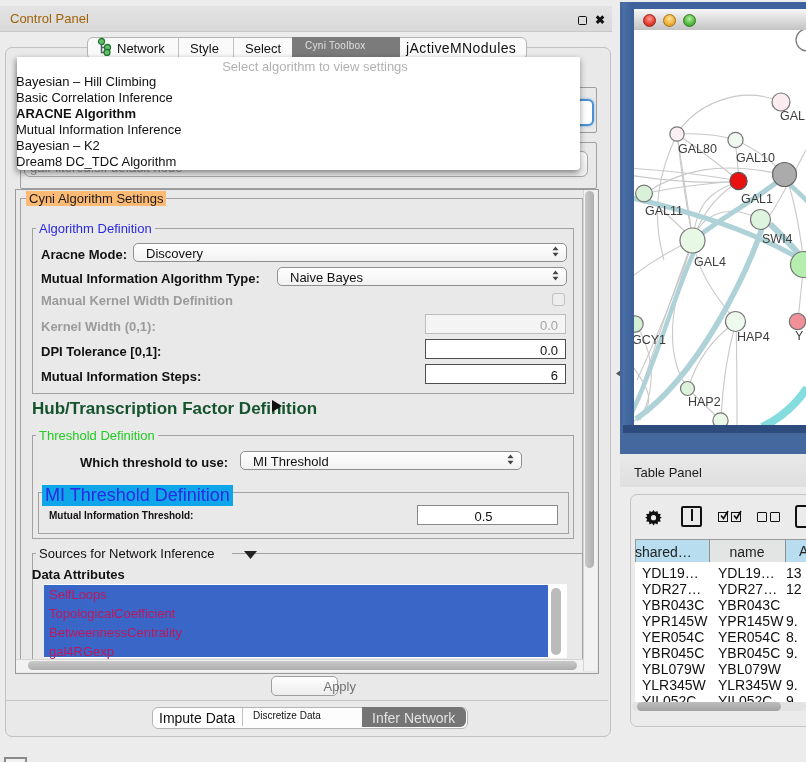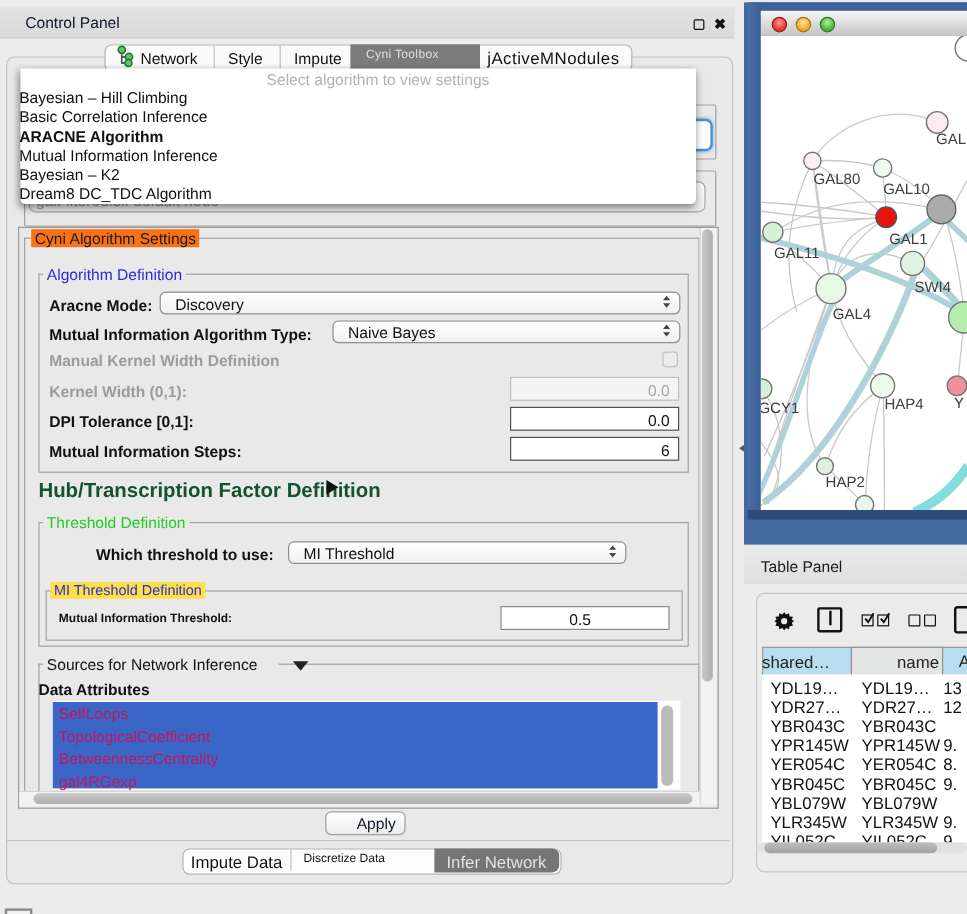--- a/index.html
+++ b/index.html
@@ -5,53 +5,53 @@
   html,body{margin:0;padding:0;}
   body{width:806px;height:762px;position:relative;overflow:hidden;
        background:#ececec;font-family:"Liberation Sans",sans-serif;}
   .abs{position:absolute;}
   .lbl{position:absolute;white-space:nowrap;}
 </style>
 </head>
 <body>
 
 <div class="abs" style="left:0;top:6px;width:612px;height:25px;background:linear-gradient(#e3e3e3,#d9d9d9);border-bottom:1px solid #c8c8c8;"></div>
-<div class="lbl" style="left:10px;top:11px;font-size:13px;color:#0f172a;margin-left:11px;">Control Panel</div>
+<div class="lbl" style="left:10px;top:11px;font-size:13px;color:#a16207;">Control Panel</div>
 
 <div class="abs" style="left:578px;top:16px;width:7px;height:7px;border:1.8px solid #111;border-radius:1.5px;"></div>
 <div class="lbl" style="left:595px;top:13px;font-size:12px;font-weight:bold;color:#111;">✖</div>
 
 <div class="abs" style="left:5px;top:47px;width:604px;height:688px;background:#e9e9e9;border:1px solid #c2c2c2;border-radius:7px;"></div>
 
 <div class="abs" style="left:87px;top:37px;width:438px;height:21px;background:#fafafa;border:1px solid #b4b4b4;border-radius:6px;"></div>
 <div class="abs" style="left:178px;top:38px;width:1px;height:19px;background:#c0c0c0;"></div>
 <div class="abs" style="left:233px;top:38px;width:1px;height:19px;background:#c0c0c0;"></div>
 <div class="abs" style="left:292px;top:37px;width:108px;height:21px;background:#7b7b7b;"></div>
 <svg class="abs" style="left:97px;top:37px;" width="16" height="19" viewBox="0 0 16 19">
   <path d="M4.5,5 L4.5,15.5 L9,15.5 M4.5,10.5 L9,10.5" fill="none" stroke="#555d6e" stroke-width="1.5"></path>
   <circle cx="4.5" cy="4.5" r="3" fill="#6abf69" stroke="#1f7a2f" stroke-width="1.3"></circle>
   <circle cx="10.5" cy="10.5" r="3" fill="#6abf69" stroke="#1f7a2f" stroke-width="1.3"></circle>
   <circle cx="10" cy="15.5" r="3" fill="#6abf69" stroke="#1f7a2f" stroke-width="1.3"></circle>
 </svg>
 <div class="lbl" style="left:117px;top:41px;font-size:13px;color:#111;">Network</div>
 <div class="lbl" style="left:190px;top:41px;font-size:13px;color:#111;">Style</div>
-<div class="lbl" style="left:245px;top:41px;font-size:13px;color:#111;">Impute</div>
+<div class="lbl" style="left:245px;top:41px;font-size:13px;color:#111;">Select</div>
 <div class="lbl" style="left:305px;top:40px;font-size:10px;letter-spacing:0.3px;color:#e0e0e0;">Cyni Toolbox</div>
 <div class="lbl" style="left:406px;top:40px;font-size:14px;letter-spacing:0.4px;color:#111;">jActiveMNodules</div>
 
 <div class="abs" style="left:20px;top:87px;width:575px;height:44px;border:1px solid #9f9f9f;border-radius:2px;"></div>
 <div class="abs" style="left:30px;top:99px;width:560px;height:23px;background:#fff;border:2px solid #4a90d2;border-radius:6px;box-shadow:0 0 3px #77b3e2;"></div>
 <div class="abs" style="left:20px;top:142px;width:575px;height:45px;border:1px solid #9f9f9f;border-radius:2px;"></div>
 <div class="abs" style="left:24px;top:151px;width:562px;height:24px;background:linear-gradient(#fdfdfd,#ededed);border:1px solid #a8a8a8;border-radius:6px;"></div>
 <div class="lbl" style="left:30px;top:160px;font-size:13px;color:#9a9a9a;">galFiltered.sif default node</div>
 
 <div class="abs" style="left:15px;top:189px;width:582px;height:483px;background:#e9e9e9;border:1px solid #9a9a9a;"></div>
 
 <div class="abs" style="left:20px;top:198px;width:561px;height:468px;border:1px solid #a2a2a2;border-right-color:#ababab;"></div>
-<div class="lbl" style="left:26px;top:191px;font-size:13px;color:#1a1a1a;background:#f97316;padding:0 3px;">Cyni Algorithm Settings</div>
+<div class="lbl" style="left:26px;top:191px;font-size:13px;color:#1a1a1a;background:#fdba74;padding:0 3px;">Cyni Algorithm Settings</div>
 
 <div class="abs" style="left:32px;top:228px;width:540px;height:164px;border:1px solid #a2a2a2;"></div>
 <div class="lbl" style="left:36px;top:221px;font-size:13px;color:#2a2ae0;background:#e9e9e9;padding:0 3px;">Algorithm Definition</div>
 
 <div class="lbl" style="left:41px;top:247px;font-size:13px;font-weight:bold;color:#111;">Aracne Mode:</div>
 <div class="abs cmb" style="left:133px;top:243px;width:432px;height:17px;"></div>
 <div class="lbl" style="left:146px;top:246px;font-size:13px;color:#111;">Discovery</div>
 <svg class="abs" style="left:552px;top:246px;" width="7" height="11">
     <polygon points="3.5,0.5 6.5,4.2 0.5,4.2" fill="#444"></polygon>
     <polygon points="3.5,10.5 6.5,6.8 0.5,6.8" fill="#444"></polygon>
@@ -90,21 +90,21 @@
 
 <div class="lbl" style="left:80px;top:455px;font-size:13px;font-weight:bold;color:#111;">Which threshold to use:</div>
 <div class="abs cmb" style="left:240px;top:451px;width:280px;height:17px;"></div>
 <div class="lbl" style="left:253px;top:454px;font-size:13px;color:#111;">MI Threshold</div>
 <svg class="abs" style="left:507px;top:454px;" width="7" height="11">
     <polygon points="3.5,0.5 6.5,4.2 0.5,4.2" fill="#444"></polygon>
     <polygon points="3.5,10.5 6.5,6.8 0.5,6.8" fill="#444"></polygon>
   </svg>
 
 <div class="abs" style="left:38px;top:492px;width:529px;height:40px;border:1px solid #a2a2a2;"></div>
-<div class="lbl" style="left:42px;top:485px;font-size:12px;color:#2a2ae0;background:#fde047;padding:0 3px;">MI Threshold Definition</div>
+<div class="lbl" style="left:42px;top:485px;font-size:18px;color:#2a2ae0;background:#0ea5e9;padding:0 3px;">MI Threshold Definition</div>
 <div class="lbl" style="left:49px;top:510px;font-size:10px;font-weight:bold;color:#111;">Mutual Information Threshold:</div>
 <div class="abs" style="left:417px;top:505px;width:139px;height:18px;background:#fff;border:1px solid #888;"></div>
 <div class="lbl" style="left:417px;top:509px;width:133px;text-align:center;font-size:13px;color:#111;">0.5</div>
 
 <div class="abs" style="left:32px;top:553px;width:549px;height:113px;border:1px solid #a2a2a2;border-bottom:none;"></div>
 <div class="lbl" style="left:36px;top:546px;font-size:13px;color:#111;background:#e9e9e9;padding:0 3px;">Sources for Network Inference &nbsp;&nbsp;&nbsp;</div>
 <svg class="abs" style="left:243px;top:550px;" width="15" height="10">
     <polygon points="1,1 14,1 7.5,9" fill="#222"></polygon>
   </svg>
 <div class="lbl" style="left:32px;top:567px;font-size:13px;font-weight:bold;color:#111;">Data Attributes</div>
@@ -113,21 +113,21 @@
 <div class="abs" style="left:44px;top:585px;width:504px;height:72px;background:#3a66c8;"></div>
 <div class="lbl" style="left:49px;top:584.5px;font-size:13px;color:#be185d;line-height:19.2px;">SelfLoops<br>TopologicalCoefficient<br>BetweennessCentrality<br>gal4RGexp</div>
 <div class="abs" style="left:551px;top:588px;width:10px;height:67px;background:#bbb;border-radius:5px;"></div>
 
 <div class="abs" style="left:583px;top:190px;width:13px;height:481px;background:#f2f2f2;border-left:1px solid #d5d5d5;"></div>
 <div class="abs" style="left:585px;top:191px;width:9px;height:377px;background:linear-gradient(90deg,#c9c9c9,#aeaeae);border-radius:5px;"></div>
 <div class="abs" style="left:16px;top:659px;width:567px;height:12px;background:#f2f2f2;border-top:1px solid #d5d5d5;"></div>
 <div class="abs" style="left:28px;top:661px;width:549px;height:9px;background:linear-gradient(#c9c9c9,#aeaeae);border-radius:5px;"></div>
 
 <div class="abs" style="left:271px;top:676px;width:65px;height:18px;background:linear-gradient(#fff,#ececec);border:1px solid #9f9f9f;border-radius:5px;"></div>
-<div class="lbl" style="left:271px;top:679px;width:85px;text-align:center;font-size:13px;color:#0f172a;">Apply</div>
+<div class="lbl" style="left:271px;top:679px;width:85px;text-align:right;font-size:13px;color:#737373;">Apply</div>
 
 <div class="abs" style="left:6px;top:700px;width:602px;height:1px;background:#c5c5c5;"></div>
 <div class="abs" style="left:152px;top:707px;width:314px;height:20px;background:#fdfdfd;border:1px solid #b4b4b4;border-radius:6px;"></div>
 <div class="abs" style="left:242px;top:708px;width:1px;height:18px;background:#c0c0c0;"></div>
 <div class="abs" style="left:362px;top:707px;width:104px;height:20px;background:#757575;border-radius:0 6px 6px 0;"></div>
 <div class="lbl" style="left:159px;top:710px;font-size:14px;color:#111;">Impute Data</div>
 <div class="lbl" style="left:253px;top:710px;font-size:10px;color:#111;">Discretize Data</div>
 <div class="lbl" style="left:372px;top:710px;font-size:14px;color:#e2e2e2;">Infer Network</div>
 
 <div class="abs" style="left:4px;top:757px;width:19px;height:10px;background:#f2f2f2;border:2px solid #8a8a8a;"></div>
@@ -246,21 +246,21 @@
 <svg class="abs" style="left:732px;top:509px;" width="11" height="12">
     <polyline points="2,6.5 4.5,9.5 9,2" fill="none" stroke="#111" stroke-width="1.6"></polyline>
   </svg>
 <div class="abs" style="left:757px;top:512px;width:8px;height:8px;border:1.5px solid #111;border-radius:1px;"></div>
 <div class="abs" style="left:770px;top:512px;width:8px;height:8px;border:1.5px solid #111;border-radius:1px;"></div>
 <div class="abs" style="left:795px;top:505px;width:14px;height:19px;border:2.5px solid #111;border-radius:3px;background:#ebebeb;"></div>
 
 <div class="abs" style="left:635px;top:539px;width:171px;height:23px;background:#b7ddee;border:1px solid #999;"></div>
 <div class="abs" style="left:709px;top:539px;width:75px;height:23px;background:#e3e4e4;border-top:1px solid #999;border-bottom:1px solid #999;border-left:1px solid #8f8f8f;border-right:1px solid #8f8f8f;"></div>
 <div class="lbl" style="left:635px;top:544px;width:56px;text-align:center;font-size:14px;color:#222;">shared…</div>
-<div class="lbl" style="left:710px;top:544px;width:74px;text-align:center;font-size:14px;color:#222;padding-left:18px;">name</div>
+<div class="lbl" style="left:710px;top:544px;width:74px;text-align:center;font-size:14px;color:#222;">name</div>
 <div class="lbl" style="left:799px;top:543px;font-size:14px;color:#222;">A</div>
 <div class="abs" style="left:635px;top:562px;width:171px;height:140px;background:#fff;overflow:hidden;">
   <div class="lbl" style="left:7px;top:3px;font-size:14px;color:#111;line-height:16px;">YDL19…<br>YDR27…<br>YBR043C<br>YPR145W<br>YER054C<br>YBR045C<br>YBL079W<br>YLR345W<br>YIL052C</div>
   <div class="lbl" style="left:83px;top:3px;font-size:14px;color:#111;line-height:16px;">YDL19…<br>YDR27…<br>YBR043C<br>YPR145W<br>YER054C<br>YBR045C<br>YBL079W<br>YLR345W<br>YIL052C</div>
   <div class="lbl" style="left:151px;top:3px;font-size:14px;color:#111;line-height:16px;">13<br>12<br><br>9.<br>8.<br>9.<br><br>9.<br>9.</div>
 </div>
 <div class="abs" style="left:632px;top:702px;width:174px;height:9px;background:#e2e2e2;border-radius:5px;"></div>
 <div class="abs" style="left:637px;top:702px;width:144px;height:9px;background:linear-gradient(#bdbdbd,#a2a2a2);border-radius:5px;"></div>
 
 <style>

